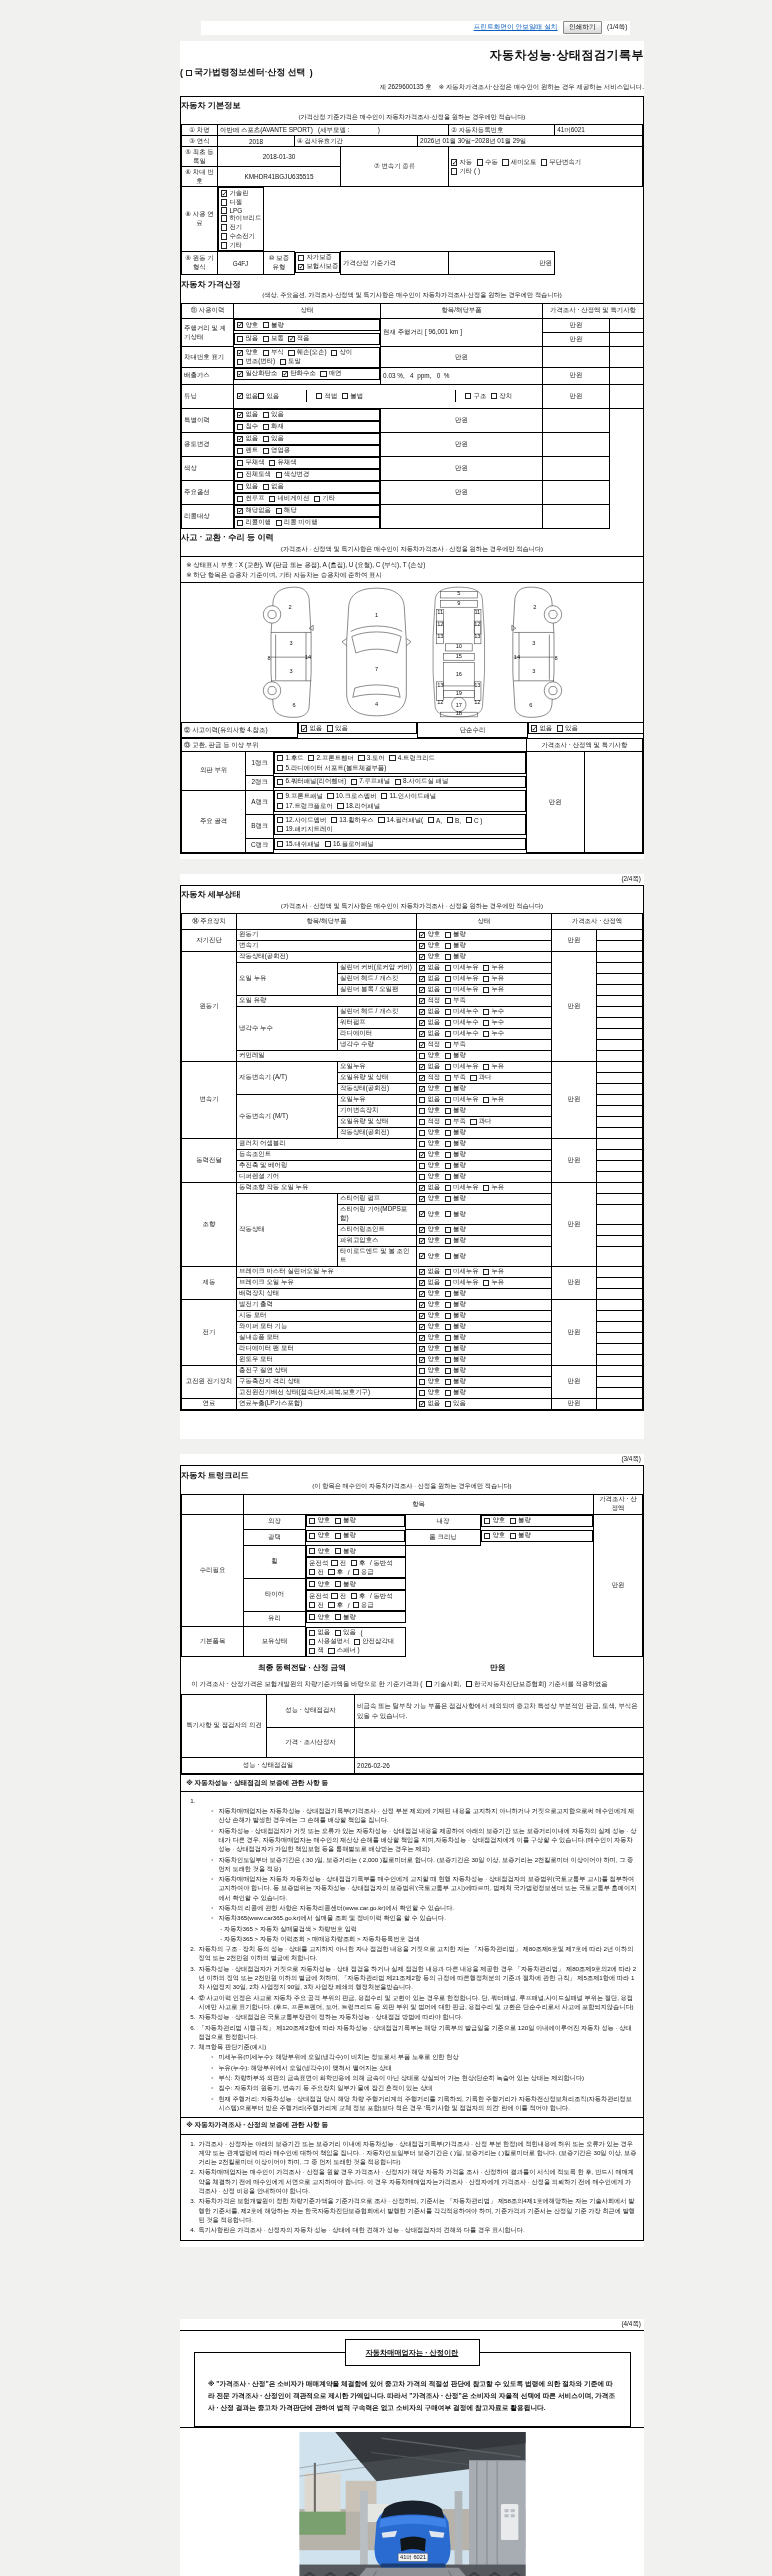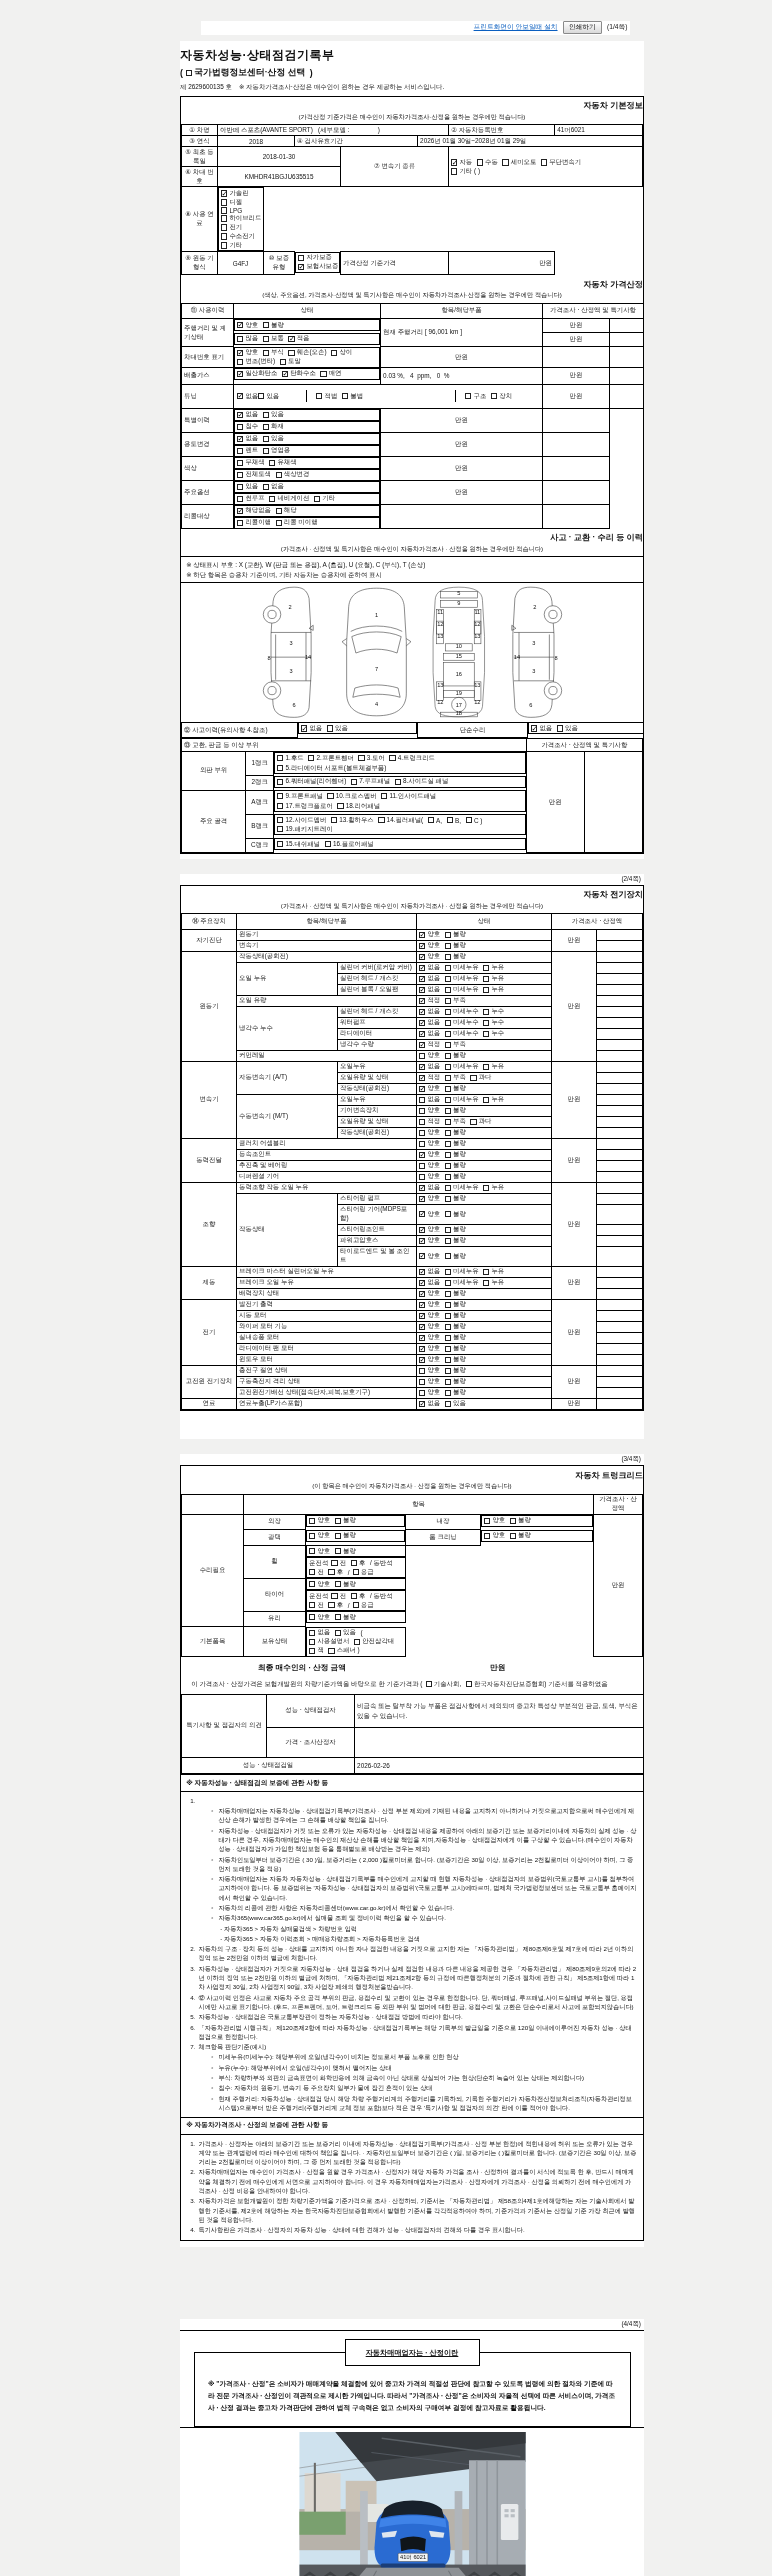--- a/index.html
+++ b/index.html
@@ -7,26 +7,26 @@
 #canvas{width:773px;height:2576px;background:#f1f1f0;overflow:hidden;position:relative;
  font-family:"Liberation Sans","DejaVu Sans",sans-serif;color:#111;font-size:6.7px}
 .col{margin-left:180px;width:464px}
 .printbar{margin:20.6px 0 0 20.6px;width:429px;height:14px;background:#fff;display:flex;align-items:center;justify-content:flex-end;gap:5.2px;padding:0 2.1px}
 .printbar a{color:#0b5fc0;text-decoration:underline;font-size:6.7px}
 .btn{border:0.5px solid #8a8a8a;background:linear-gradient(#fefefe,#d9d9d9);padding:1px 5.2px;font-size:6.7px;border-radius:1px;cursor:pointer}
 .pagemark{font-size:6.7px}
 .page{background:#fff}
 .gap{background:transparent}
 .band{background:#fff;height:11.3px;display:flex;align-items:center;justify-content:flex-end;padding-right:3.1px;font-size:6.4px}
-.doc-head{padding:6.2px 0 4.1px;text-align:left}
+.doc-head{padding:6.2px 0 4.1px;text-align:right}
 .doc-title{font-size:12px;font-weight:bold;letter-spacing:0.5px}
 .doc-sub{font-size:8.8px;font-weight:bold;margin-top:3.1px}
 .doc-no{font-size:6.4px;margin-top:4.1px}
 .box{border:1px solid #000}
-.sec-title{text-align:right;font-weight:bold;font-size:8.2px;padding:3.1px 0 0.5px}
+.sec-title{text-align:left;font-weight:bold;font-size:8.2px;padding:3.1px 0 0.5px}
 .sec-sub{text-align:center;font-size:6.2px;padding:1px 0 2.6px}
 table.t{border-collapse:collapse;width:100%;table-layout:fixed}
 table.t td,table.t th{border:0.5px solid #000;padding:0.5px 2.1px;font-size:6.4px;vertical-align:middle;overflow:hidden}
 table.t th{font-weight:normal;text-align:center;height:15.5px}
 td.c{text-align:center}
 td.mw{text-align:center;font-size:6.4px}
 td.amt{background:#fff}
 .opt{display:inline-flex;align-items:center;margin-right:4.6px;white-space:nowrap}
 .bx{width:6.2px;height:6.2px;border:0.8px solid #222;display:inline-block;margin-right:2.1px;position:relative;background:#fff;flex:none}
 .bx.on::after{content:"\2713";position:absolute;left:-0.5px;top:-2.6px;font-size:7.2px;font-weight:bold;color:#000}
@@ -754,21 +754,21 @@
     </div>
   </div>
 
   <div class="gap" style="height:14.4px"></div>
 
   <div class="band">
     <span>(2/4쪽)</span>
   </div>
   <div class="page" style="padding-bottom:28px">
     <div class="box">
-      <div class="sec-title">자동차 전기장치</div>
+      <div class="sec-title">자동차 세부상태</div>
       <div class="sec-sub">(가격조사 · 산정액 및 특기사항은 매수인이 자동차가격조사 · 산정을 원하는 경우에만 적습니다)</div>
       <table class="t" id="detail-table" style="border-top:1px solid #000">
         <colgroup>
               <col style="width:55px">
               <col style="width:101px">
               <col style="width:79px">
               <col style="width:135px">
               <col style="width:45px">
               <col style="width:46px">
             </colgroup>
@@ -1640,21 +1640,21 @@
                   <span class="opt">
                     <span class="bx"></span>
                     <span>스패너 )</span>
                   </span>
                 </td>
         </tr>
       </tbody>
           </table>
 
       <div class="finalrow">
-        <span class="fl">최종 매수인의 · 산정 금액</span>
+        <span class="fl">최종 동력전달 · 산정 금액</span>
         <span class="fu">만원</span>
       </div>
       <div class="finalnote" style="display: flex; flex-wrap: wrap; align-items: center;">
             <span class="optx">이 가격조사 · 산정가격은 보험개발원의 차량기준가액을 바탕으로 한 기준가격과 (</span>
             <span class="opt">
               <span class="bx"></span>
               <span>기술사회,</span>
             </span>
             <span class="opt">
               <span class="bx"></span>

